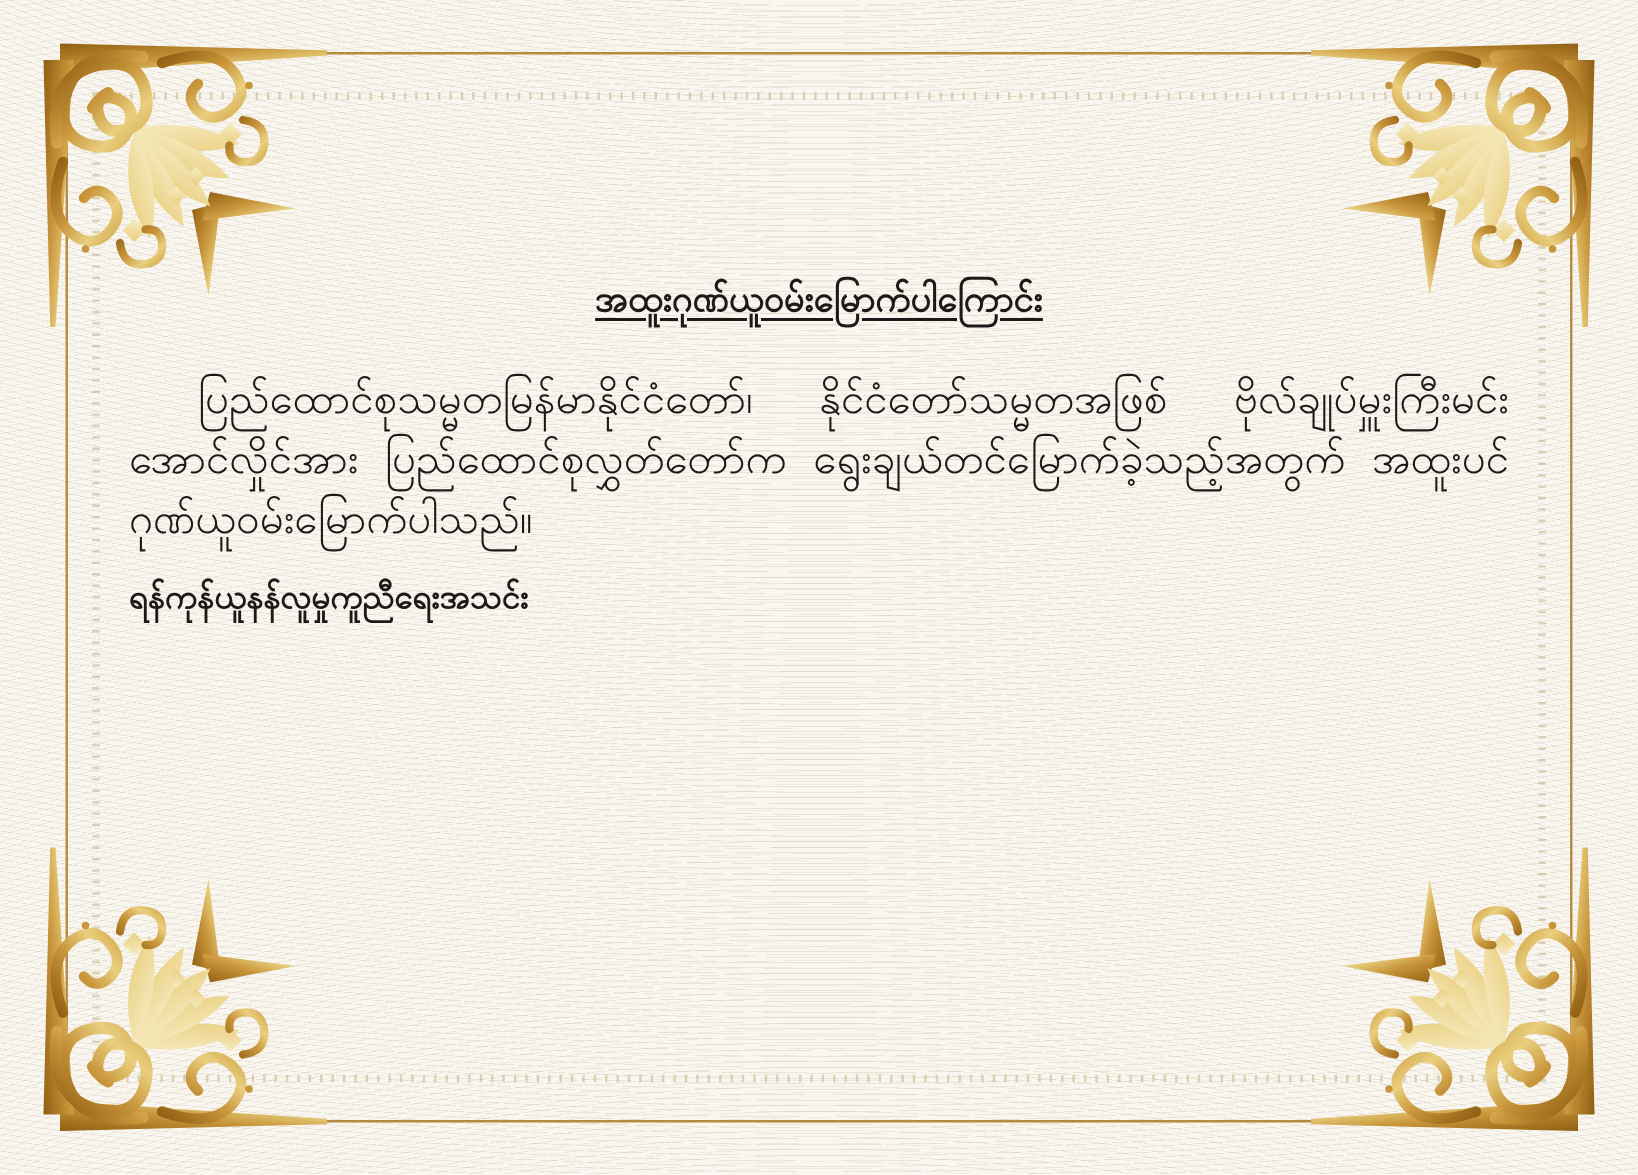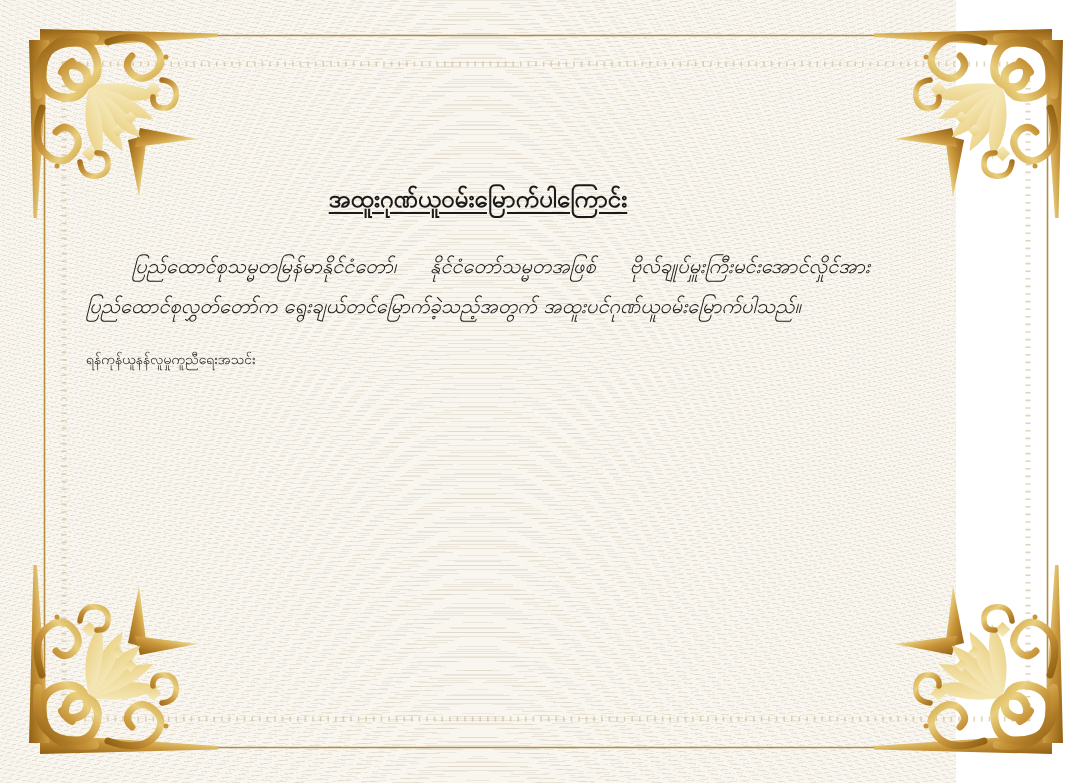--- a/index.html
+++ b/index.html
@@ -1,21 +1,21 @@
 <!DOCTYPE html>
 <html><head>
 <meta charset="utf-8">
 <style>
   html,body{margin:0;padding:0;}
   body{
     width:1092px;height:783px;overflow:hidden;
     font-family:"DejaVu Sans","Liberation Sans",sans-serif;
   }
   .page{
-    position:relative;width:956px;height:783px;
+    position:relative;width:1092px;height:783px;
     background-color:#f9f6f0;
     background-image:
       repeating-radial-gradient(130% 95% at 50% -45%,
         rgba(196,184,160,0.30) 0px, rgba(196,184,160,0.30) 1px,
         transparent 1px, transparent 7px),
       repeating-radial-gradient(130% 95% at 50% 145%,
         rgba(196,184,160,0.22) 0px, rgba(196,184,160,0.22) 1px,
         transparent 1px, transparent 8px);
   }
   .border-svg{position:absolute;left:0;top:0;width:1092px;height:783px;pointer-events:none;}
@@ -26,29 +26,28 @@
   .title{
     margin:0 0 30px 0;
     text-align:center;
     font-size:24px;line-height:34px;font-weight:bold;
     text-decoration:underline;
     text-underline-offset:5px;
     text-decoration-thickness:1.5px;
   }
   .para{
     margin:0 0 13px 0;
-    font-size:20px;line-height:40px;
+    font-size:28px;line-height:40px;
     text-align:justify;
     text-indent:46px;
-    font-style:italic;
   }
   .signature{
     margin-top:8px;
-    font-size:14px;line-height:40px;
-    font-weight:normal;
+    font-size:22px;line-height:40px;
+    font-weight:bold;
   }
 </style>
 </head>
 <body>
 
 <div class="page">
 
   <svg class="border-svg" viewBox="0 0 1092 783" xmlns="http://www.w3.org/2000/svg">
     <defs>
       <linearGradient id="goldGrad" x1="0%" y1="0%" x2="100%" y2="100%">

